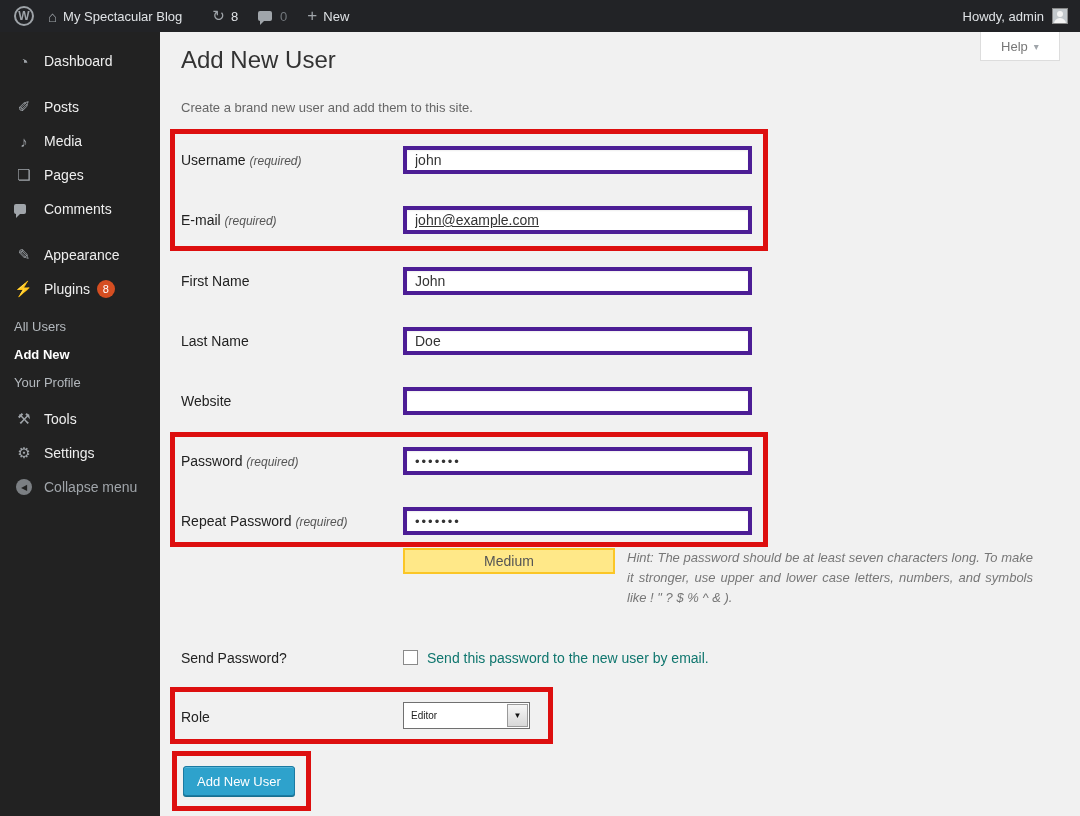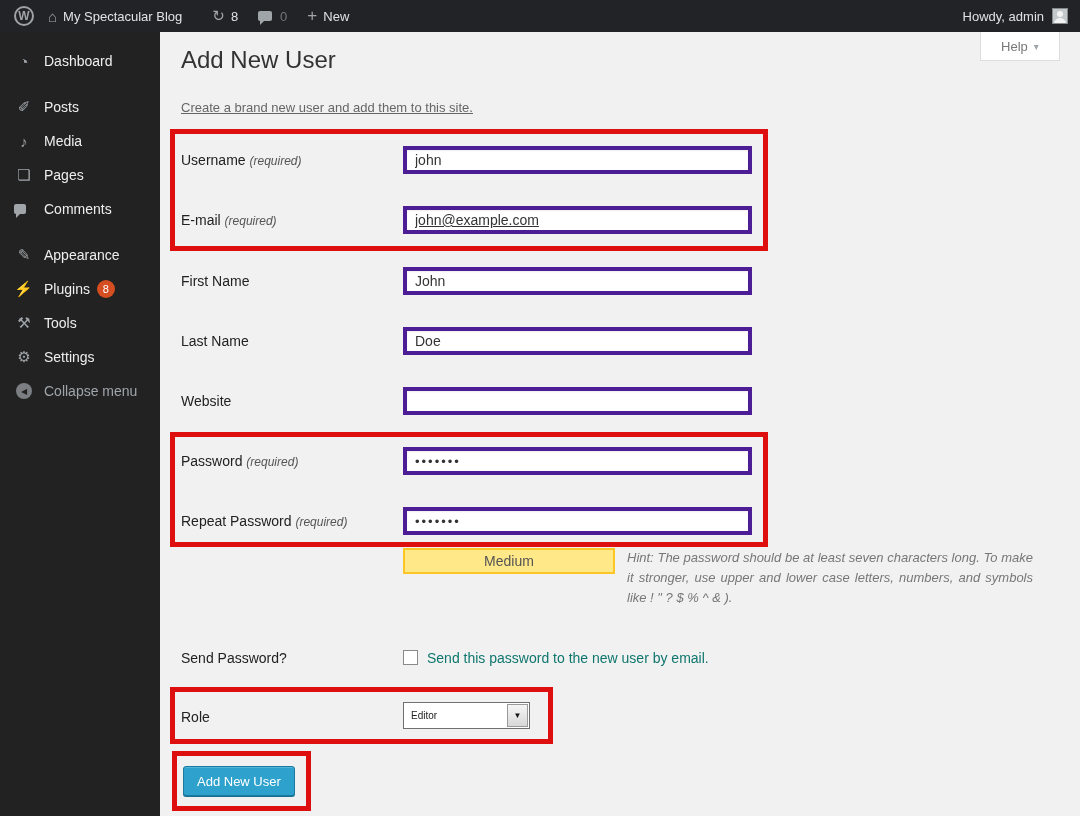--- a/index.html
+++ b/index.html
@@ -97,21 +97,21 @@
     display:flex; align-items:center; justify-content:center;
     color:#777; font-size:13px; cursor:pointer;
   }
   .help-caret { color:#a0a5aa; font-size:10px; margin-left:6px; }
 
   
   .page-title {
     position:absolute; left:181px; top:46px; font-size:24px; font-weight:400;
     color:#333;
   }
-  .page-desc { position:absolute; left:181px; top:100px; font-size:13px; color:#666;text-decoration:underline; }
+  .page-desc { position:absolute; left:181px; top:100px; font-size:13px; color:#666; }
 
   .frm-label { position:absolute; left:181px; width:215px; font-size:14px; color:#222; }
   .req { font-style:italic; font-size:12px; color:#555; }
   .frm-input {
     position:absolute; left:403px; width:349px; height:28px;
     border:4px solid #4c1d95; background:#fff; padding:0 8px;
     font-family:"Liberation Sans", sans-serif; font-size:14px; color:#333;
     box-shadow: inset 0 1px 2px rgba(0,0,0,.07);
   }
   .frm-input.pw { letter-spacing:2px; font-size:13px; }
@@ -228,20 +228,31 @@
   <div class="menu-spacer"></div>
   <div class="menu-item">
     <span class="mi">✎</span>
     <span>Appearance</span>
   </div>
   <div class="menu-item">
     <span class="mi">⚡</span>
     <span>Plugins</span>
     <span class="badge">8</span>
   </div>
+  <div class="submenu">
+    <div class="submenu-item">
+      <span>All Users</span>
+    </div>
+    <div class="submenu-item current">
+      <span>Add New</span>
+    </div>
+    <div class="submenu-item">
+      <span>Your Profile</span>
+    </div>
+  </div>
   <div class="menu-item">
     <span class="mi">⚒</span>
     <span>Tools</span>
   </div>
   <div class="menu-item">
     <span class="mi">⚙</span>
     <span>Settings</span>
   </div>
   <div class="menu-item dim">
     <span class="mi">

